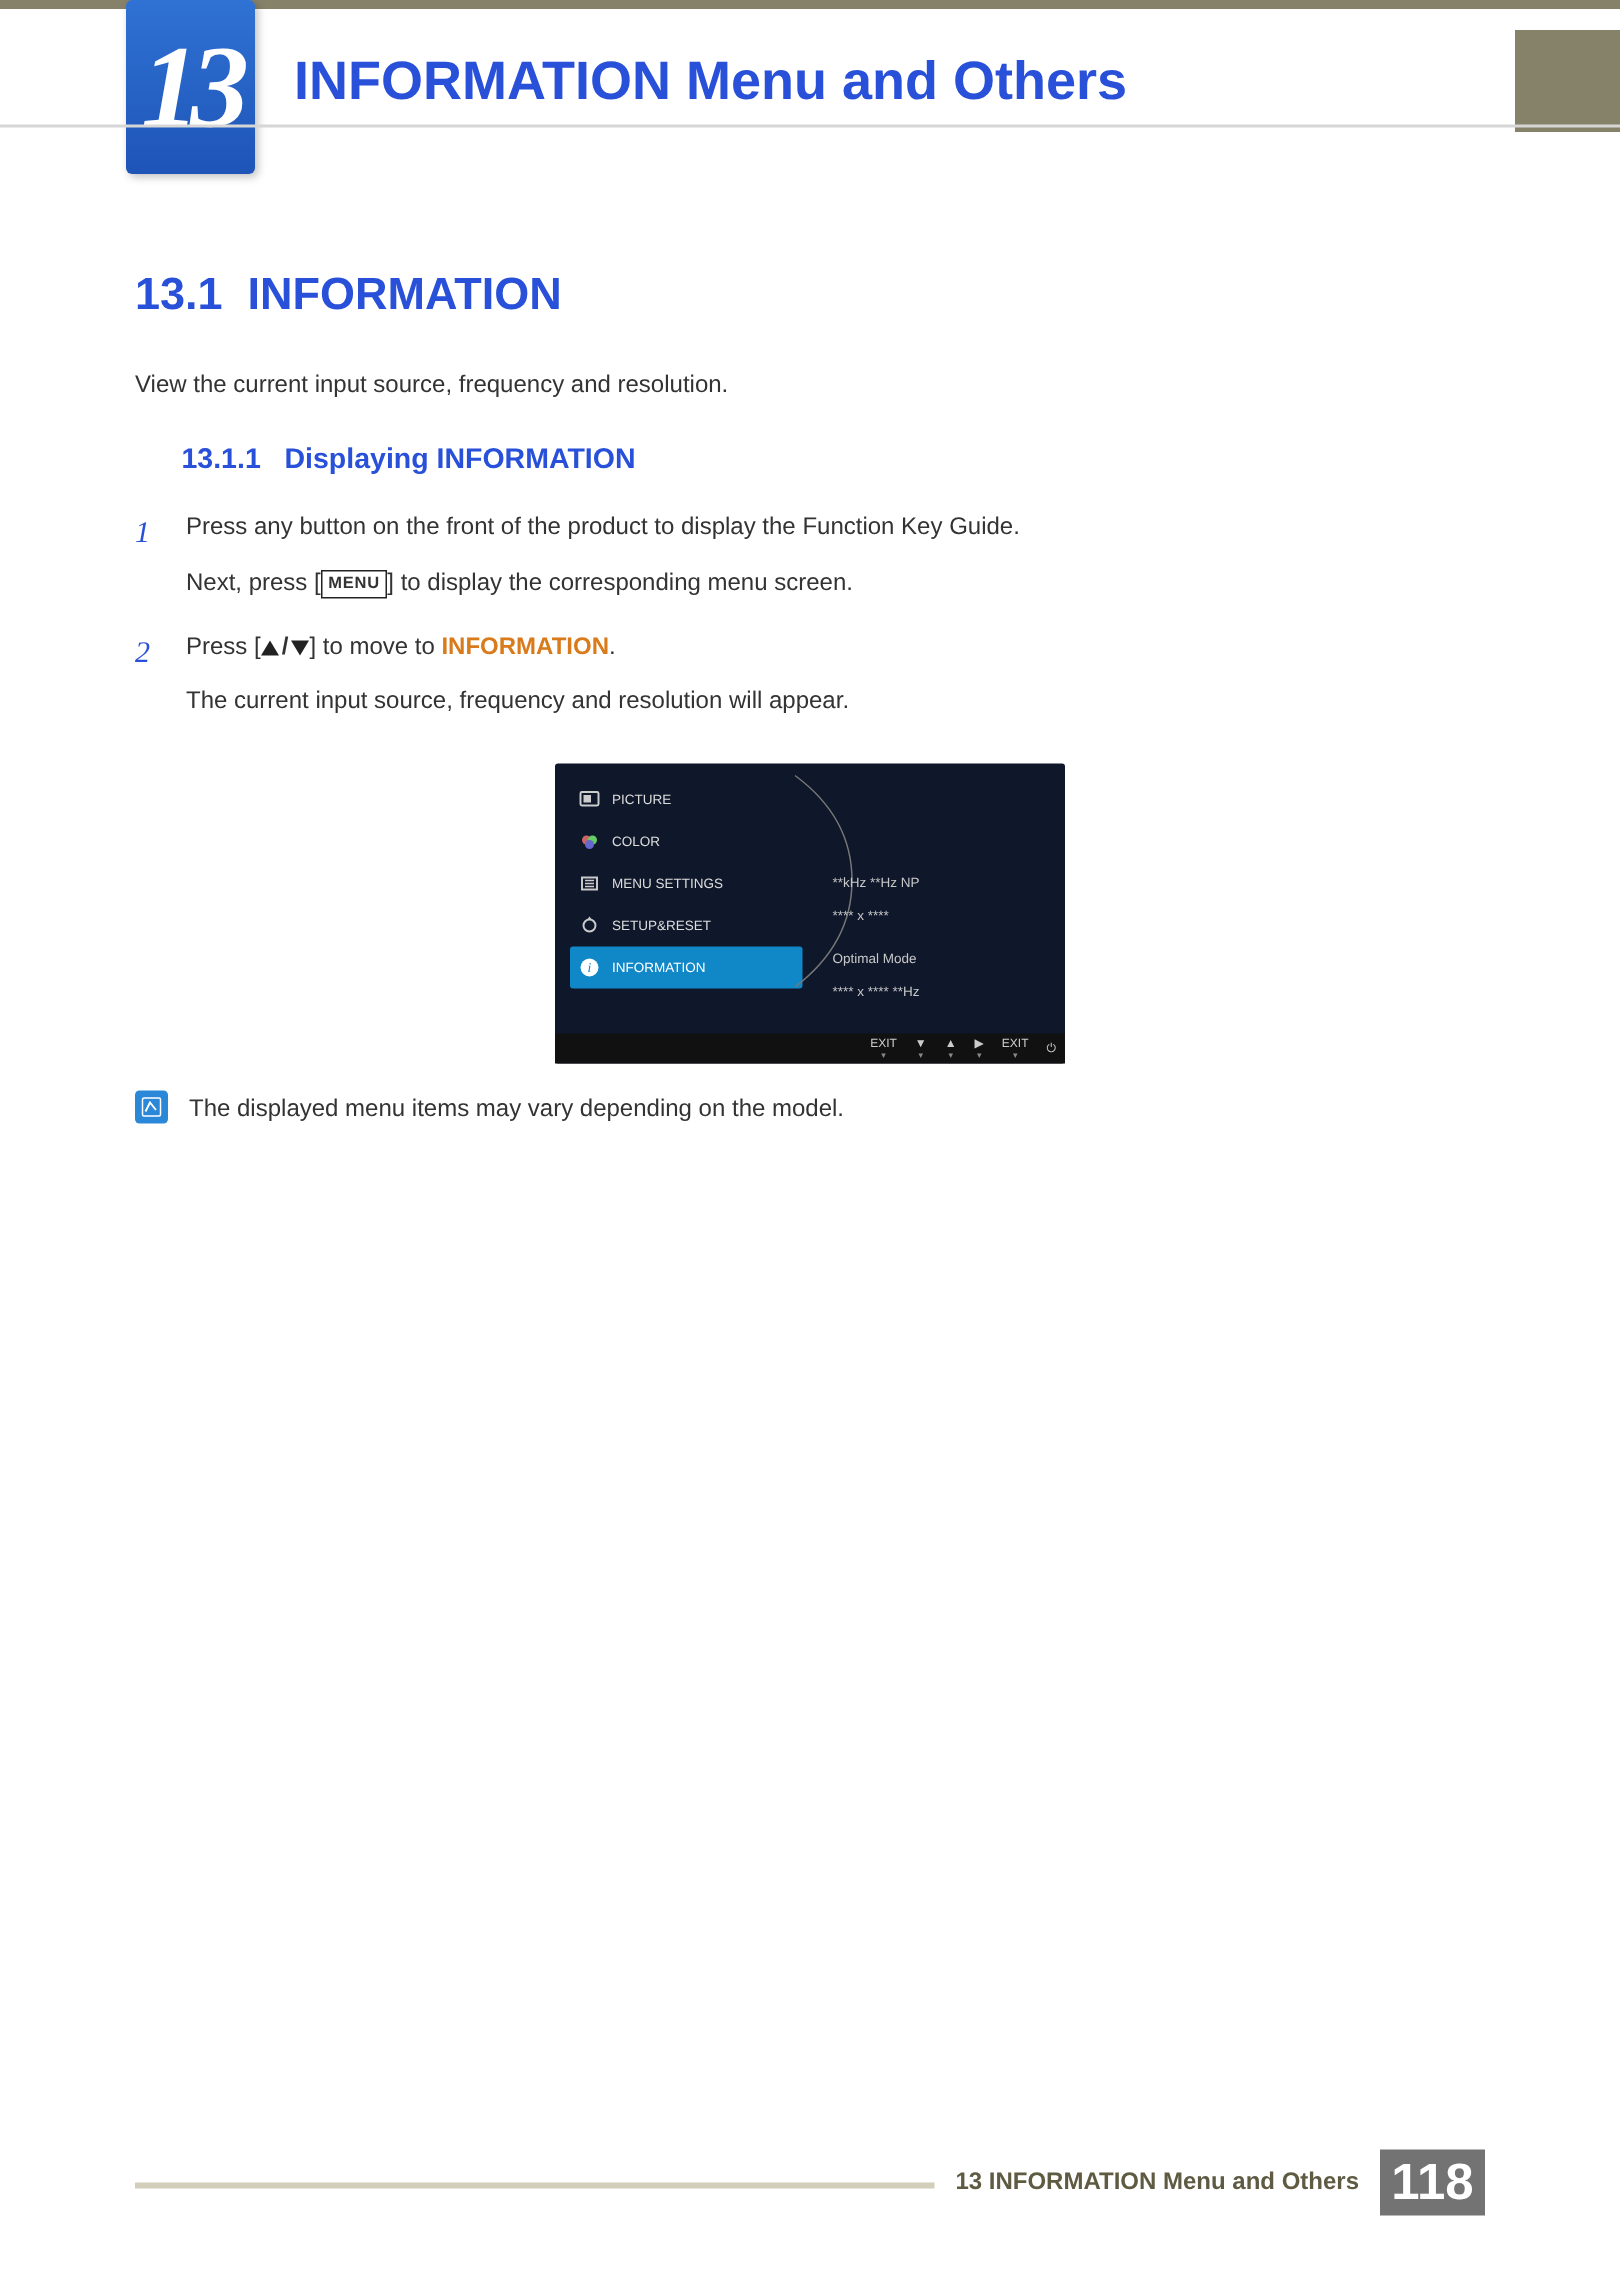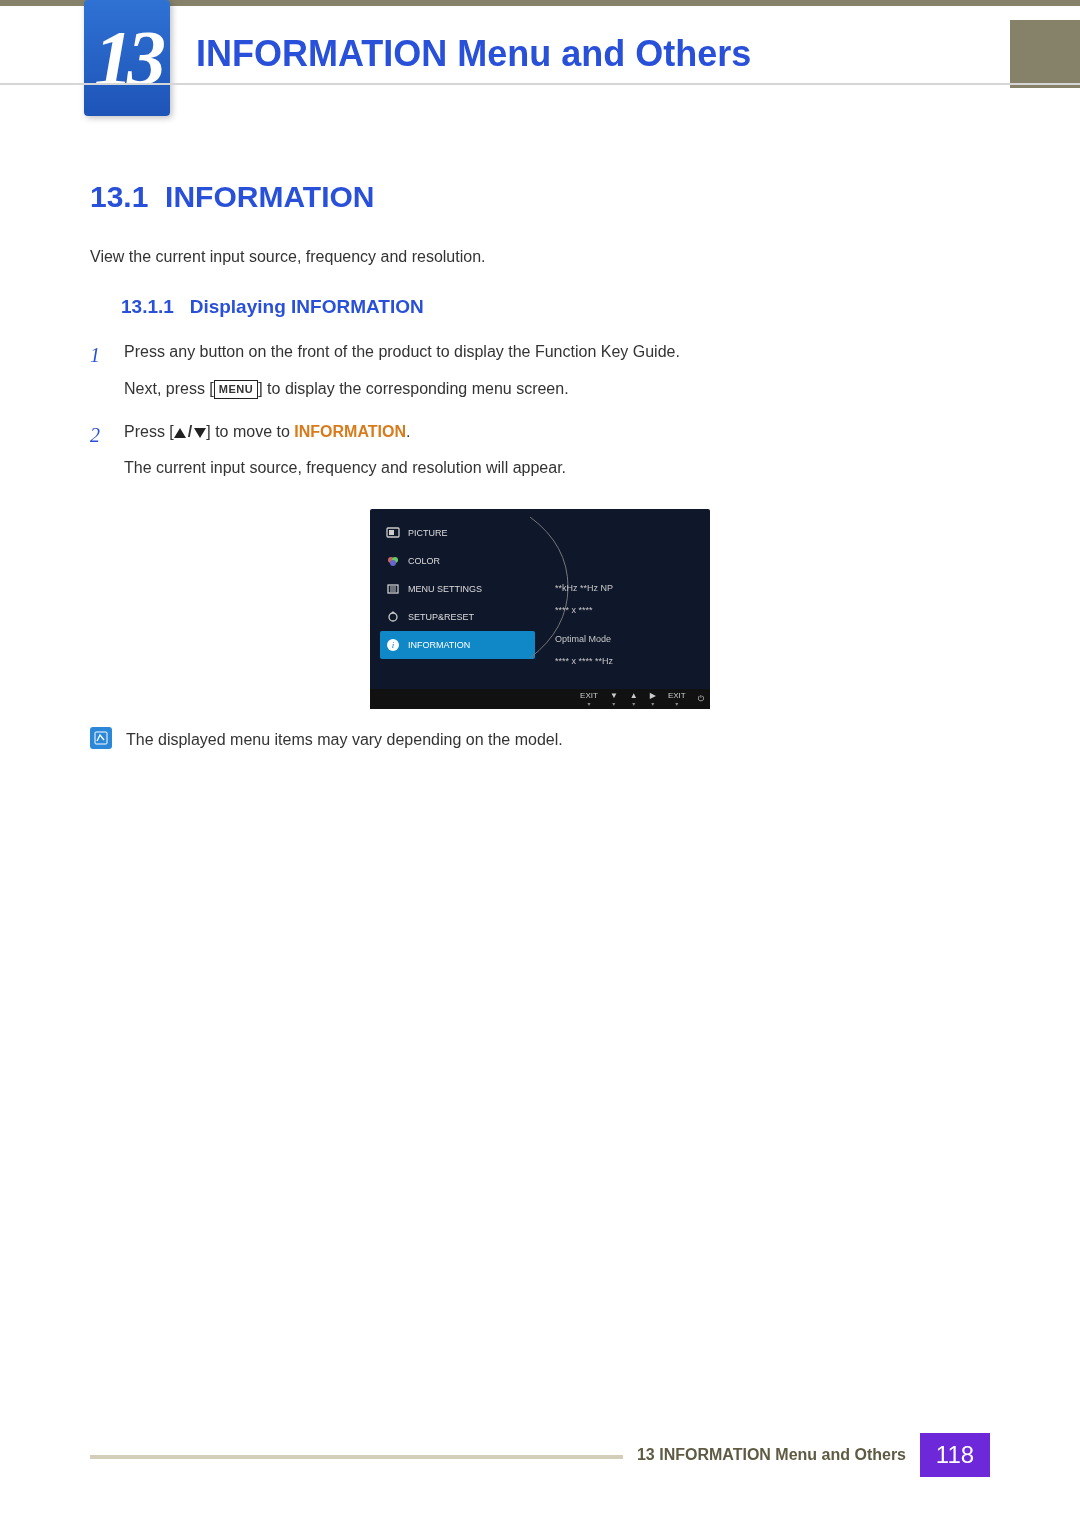--- a/index.html
+++ b/index.html
@@ -97,21 +97,21 @@
   }
 
   
   .footer {
     position: absolute; bottom: 50px; left: 90px; right: 90px; height: 44px;
     display: flex; align-items: center;
   }
   .footer-rule-wrap { flex: 1; position: relative; height: 44px; }
   .footer-rule { position: absolute; left: 0; right: 0; top: 50%; height: 4px; background: #d2ceba; }
   .footer-label { padding: 0 14px; color: #5f5b43; font-size: 16px; font-weight: 600; white-space: nowrap; }
-  .page-badge { width: 70px; height: 44px; background: #6d28d9; color: #fff; display:flex; align-items:center; justify-content:center; font-size: 24px; font-weight: 400; }
+  .page-badge { width: 70px; height: 44px; background: #737373; color: #fff; display:flex; align-items:center; justify-content:center; font-size: 34px; font-weight: 700; }
 </style>
 </head>
 <body>
 
 <div class="top-edge"></div>
 
 <div class="header-band">
   <div class="header-left-gap"></div>
   <div class="chapter-badge">13</div>
   <div class="header-title">INFORMATION Menu and Others</div>

